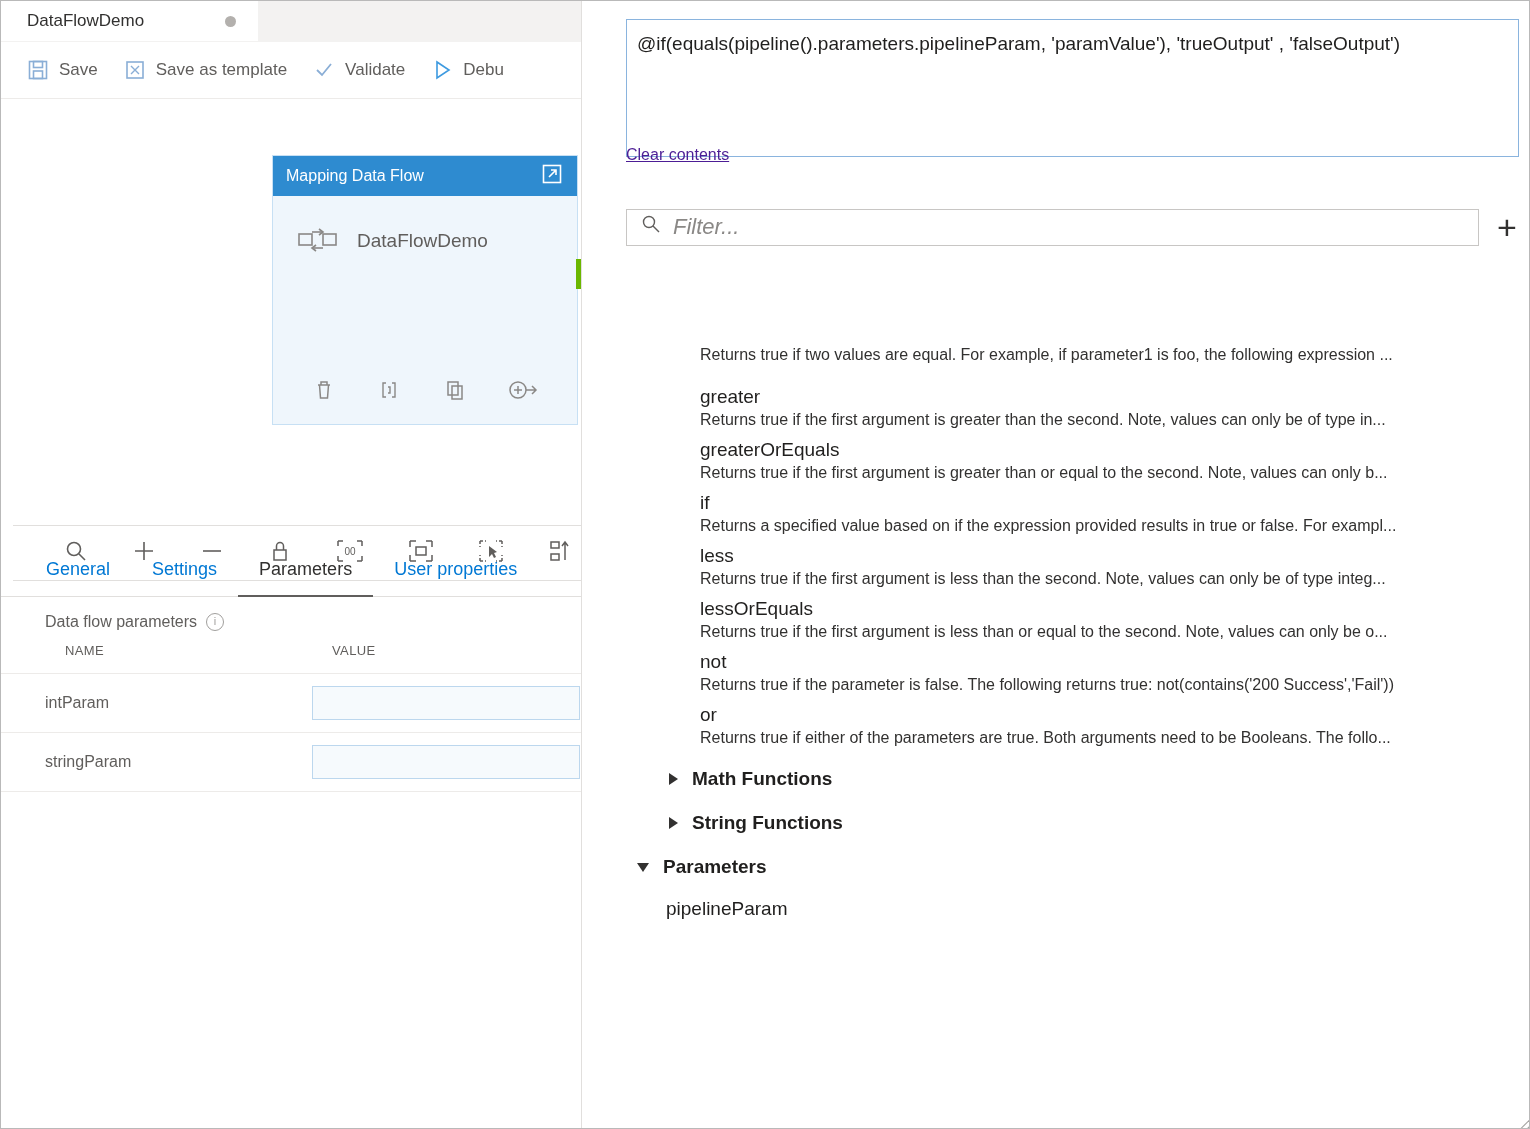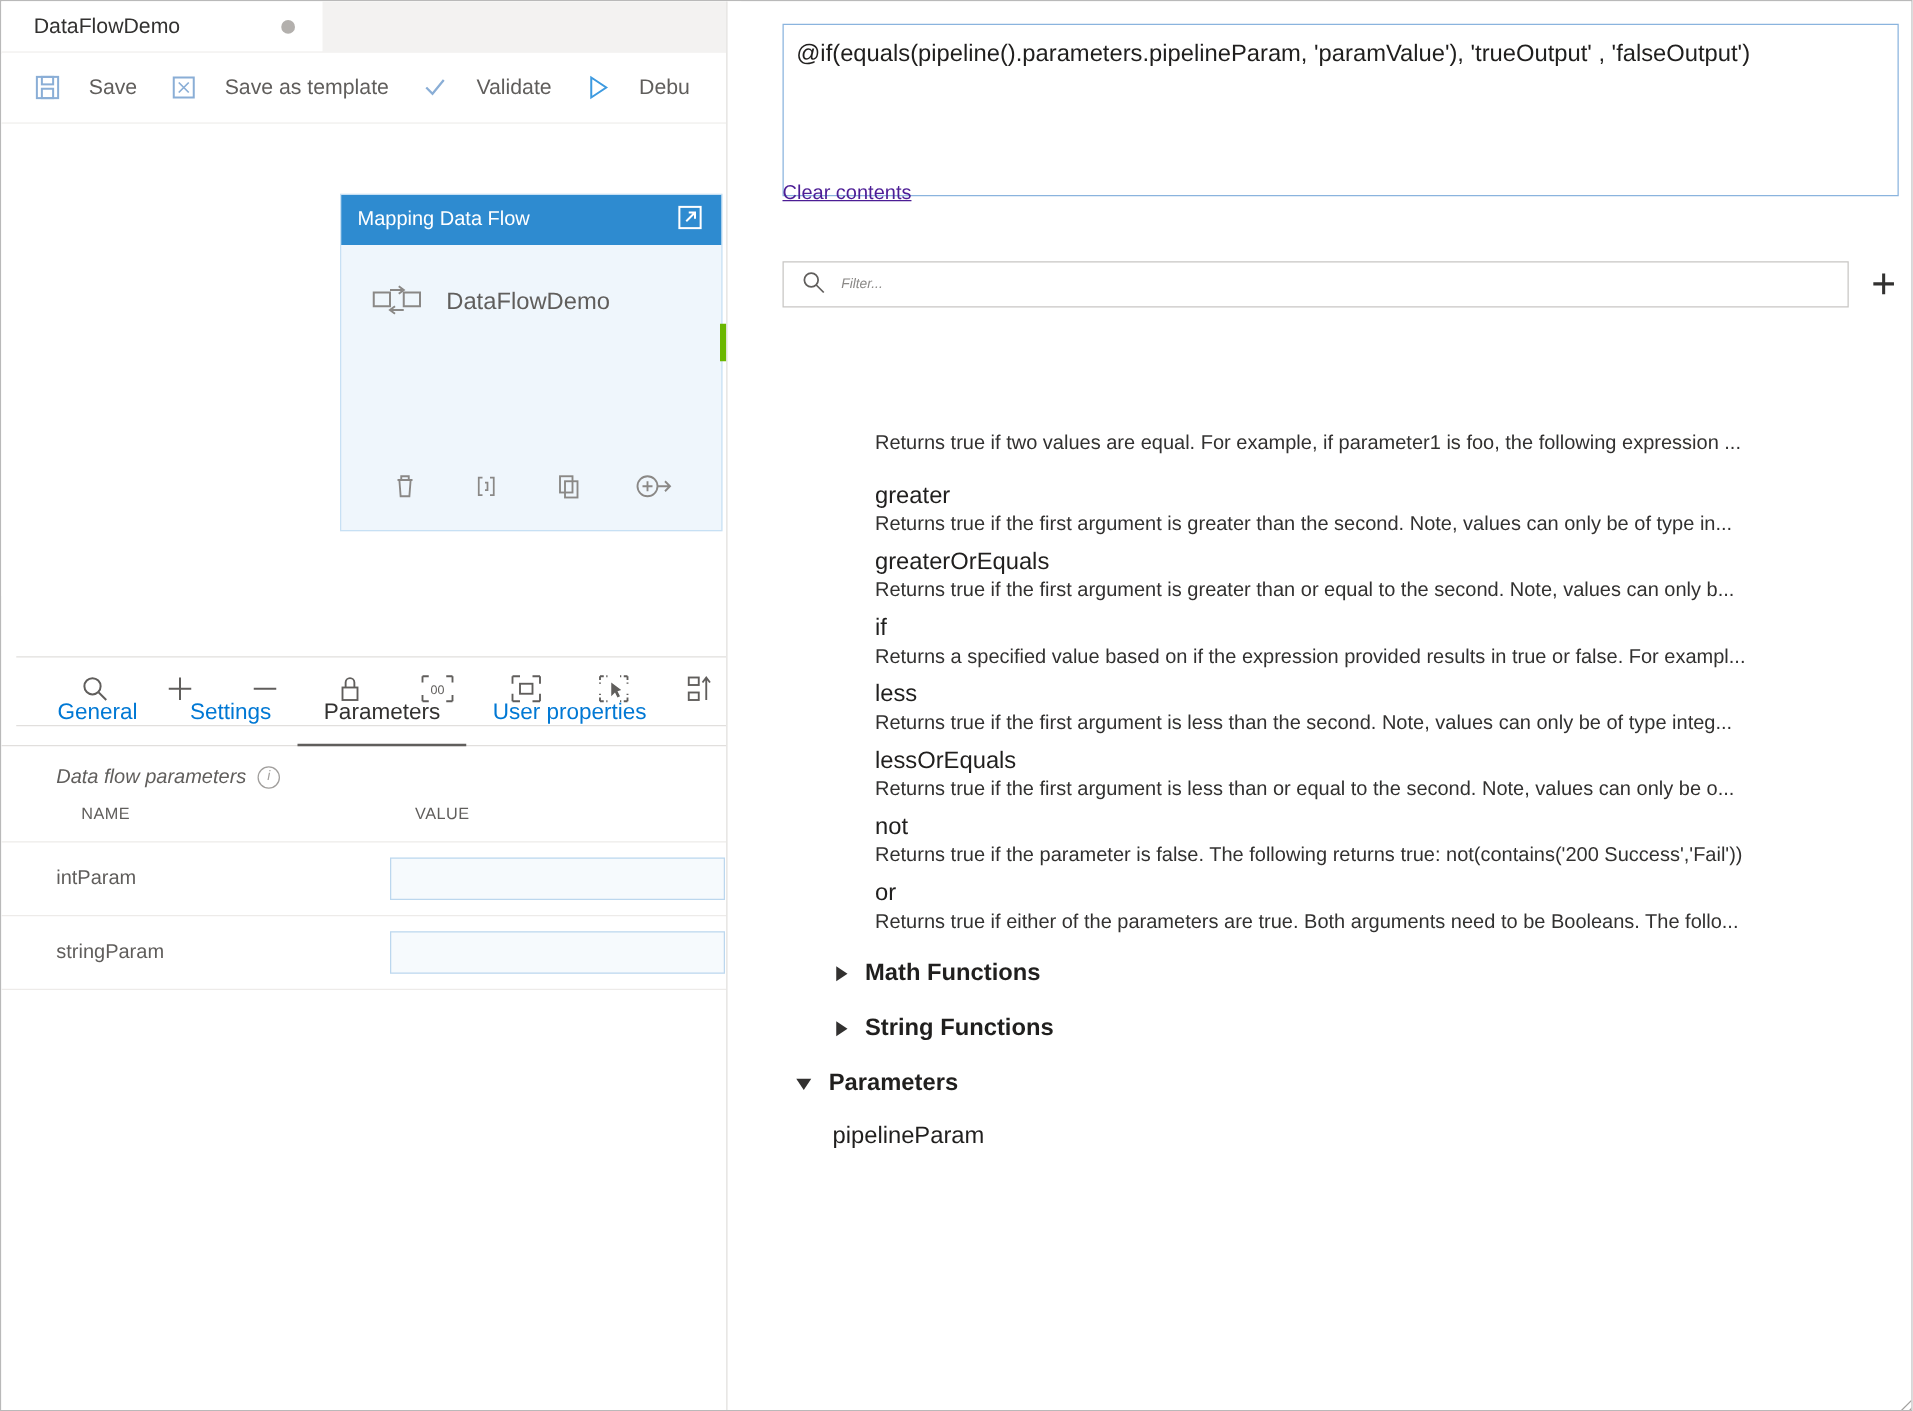--- a/index.html
+++ b/index.html
@@ -71,21 +71,21 @@
     border-bottom: 1px solid #edebe9;
     display: flex;
     align-items: center;
     padding-left: 26px;
     box-sizing: border-box;
     gap: 26px;
   }
   .cmd {
     display: flex;
     align-items: center;
-    gap: 22px;
+    gap: 10px;
     color: #605e5c;
     font-size: 17px;
     white-space: nowrap;
   }
   .cmd svg { display: block; }
 
   .canvas {
     position: absolute;
     left: 0; top: 98px;
     width: 592px; height: 378px;
@@ -196,21 +196,20 @@
     width: 592px;
   }
   .params-label {
     display: flex;
     align-items: center;
     gap: 9px;
     padding-left: 44px;
     font-size: 16px;
     color: #605e5c;
     height: 42px;
-    font-style: italic;
   }
   .info-circle {
     width: 16px; height: 16px;
     border: 1px solid #a19f9d;
     border-radius: 50%;
     color: #a19f9d;
     font-size: 11px;
     line-height: 15px;
     text-align: center;
     display: inline-block;
@@ -298,21 +297,21 @@
   }
   .filter-box {
     width: 853px; height: 37px;
     border: 1px solid #c8c6c4;
     box-sizing: border-box;
     display: flex;
     align-items: center;
     gap: 12px;
     padding-left: 14px;
     color: #8a8886;
-    font-size: 11px;
+    font-size: 22px;
     font-style: italic;
   }
   .plus-big {
     color: #323130;
     font-size: 34px;
     line-height: 30px;
     font-weight: 300;
   }
   .use-line {
     position: absolute;

